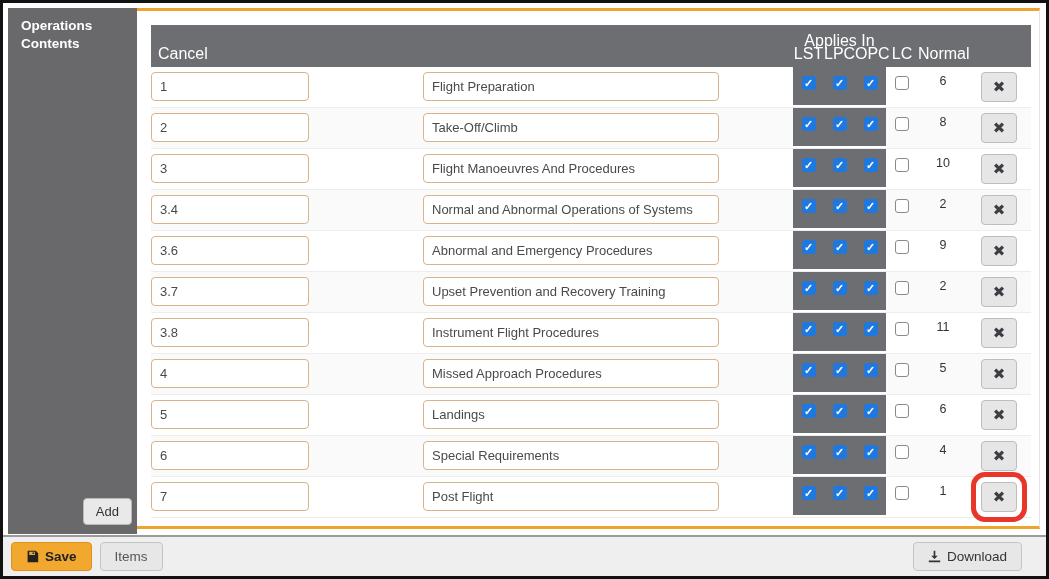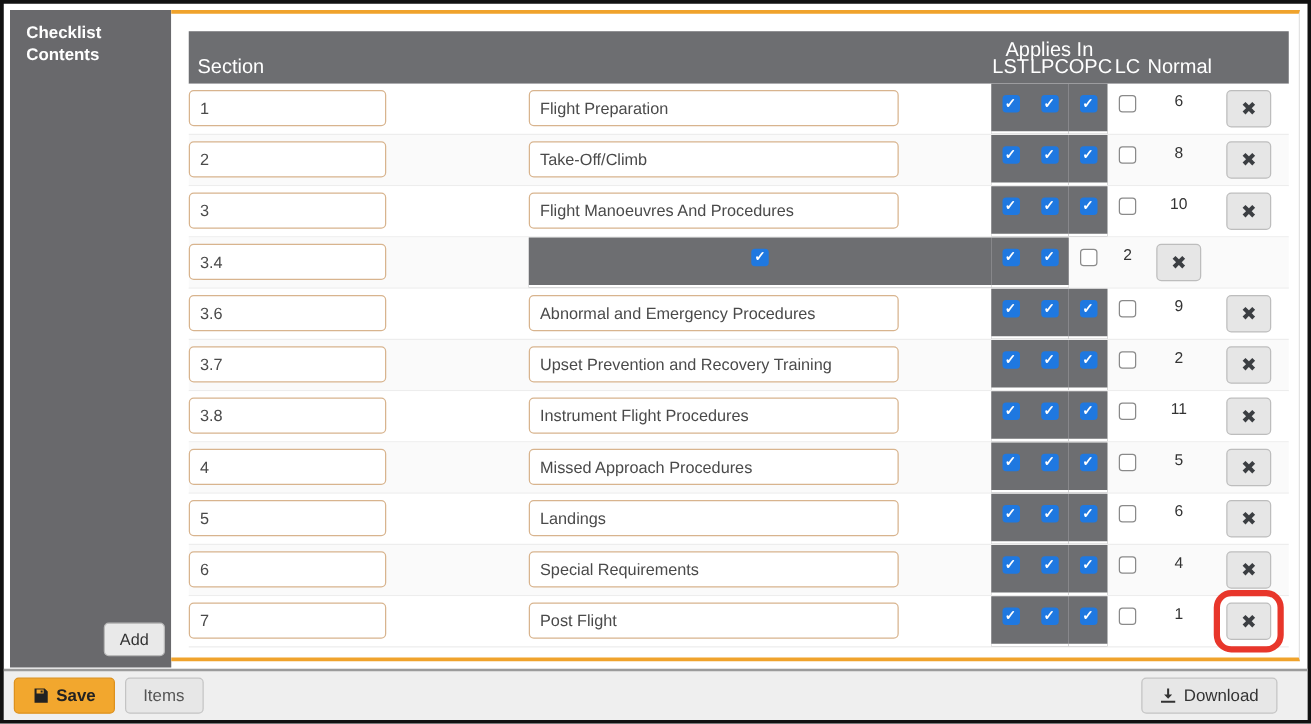--- a/index.html
+++ b/index.html
@@ -139,35 +139,35 @@
     color:#333;
   }
   .icn { display:inline-flex; }
 </style>
 </head>
 <body>
 
 <div class="frame">
 
   <div class="sidebar">
-    <div class="sidebar-title">Checklist Contents</div>
+    <div class="sidebar-title">Operations Contents</div>
     <button class="add-btn">Add</button>
   </div>
 
   <div class="panel">
     <div class="table-wrap">
 
       <div class="thead">
         <div class="top-row">
           <div></div>
           <div class="applies">Applies In</div>
           <div></div>
         </div>
         <div class="bot-row grid-cols">
-          <div class="h-section">Section</div>
+          <div class="h-section">Cancel</div>
           <div></div>
           <div>LST</div>
           <div>LPC</div>
           <div>OPC</div>
           <div>LC</div>
           <div>Normal</div>
           <div></div>
         </div>
       </div>
 
@@ -206,20 +206,21 @@
     <div class="c cbcell"><span class="cb">✓</span></div>
     <div class="c" style="text-align:center"><span class="cb un"></span></div>
     <div class="c">
               <span class="items-txt">10</span>
             </div>
     <div class="c delcell"><button class="delbtn"><span>✖</span></button></div>
   </div>
 
   <div class="row grid-cols">
     <div class="c"><input class="inp" value="3.4" style=""></div>
+    <div class="c"><input class="inp wide" value="Normal and Abnormal Operations of Systems" style=""></div>
     <div class="c cbcell"><span class="cb">✓</span></div>
     <div class="c cbcell"><span class="cb">✓</span></div>
     <div class="c cbcell"><span class="cb">✓</span></div>
     <div class="c" style="text-align:center"><span class="cb un"></span></div>
     <div class="c">
               <span class="items-txt">2</span>
             </div>
     <div class="c delcell"><button class="delbtn"><span>✖</span></button></div>
   </div>
 

